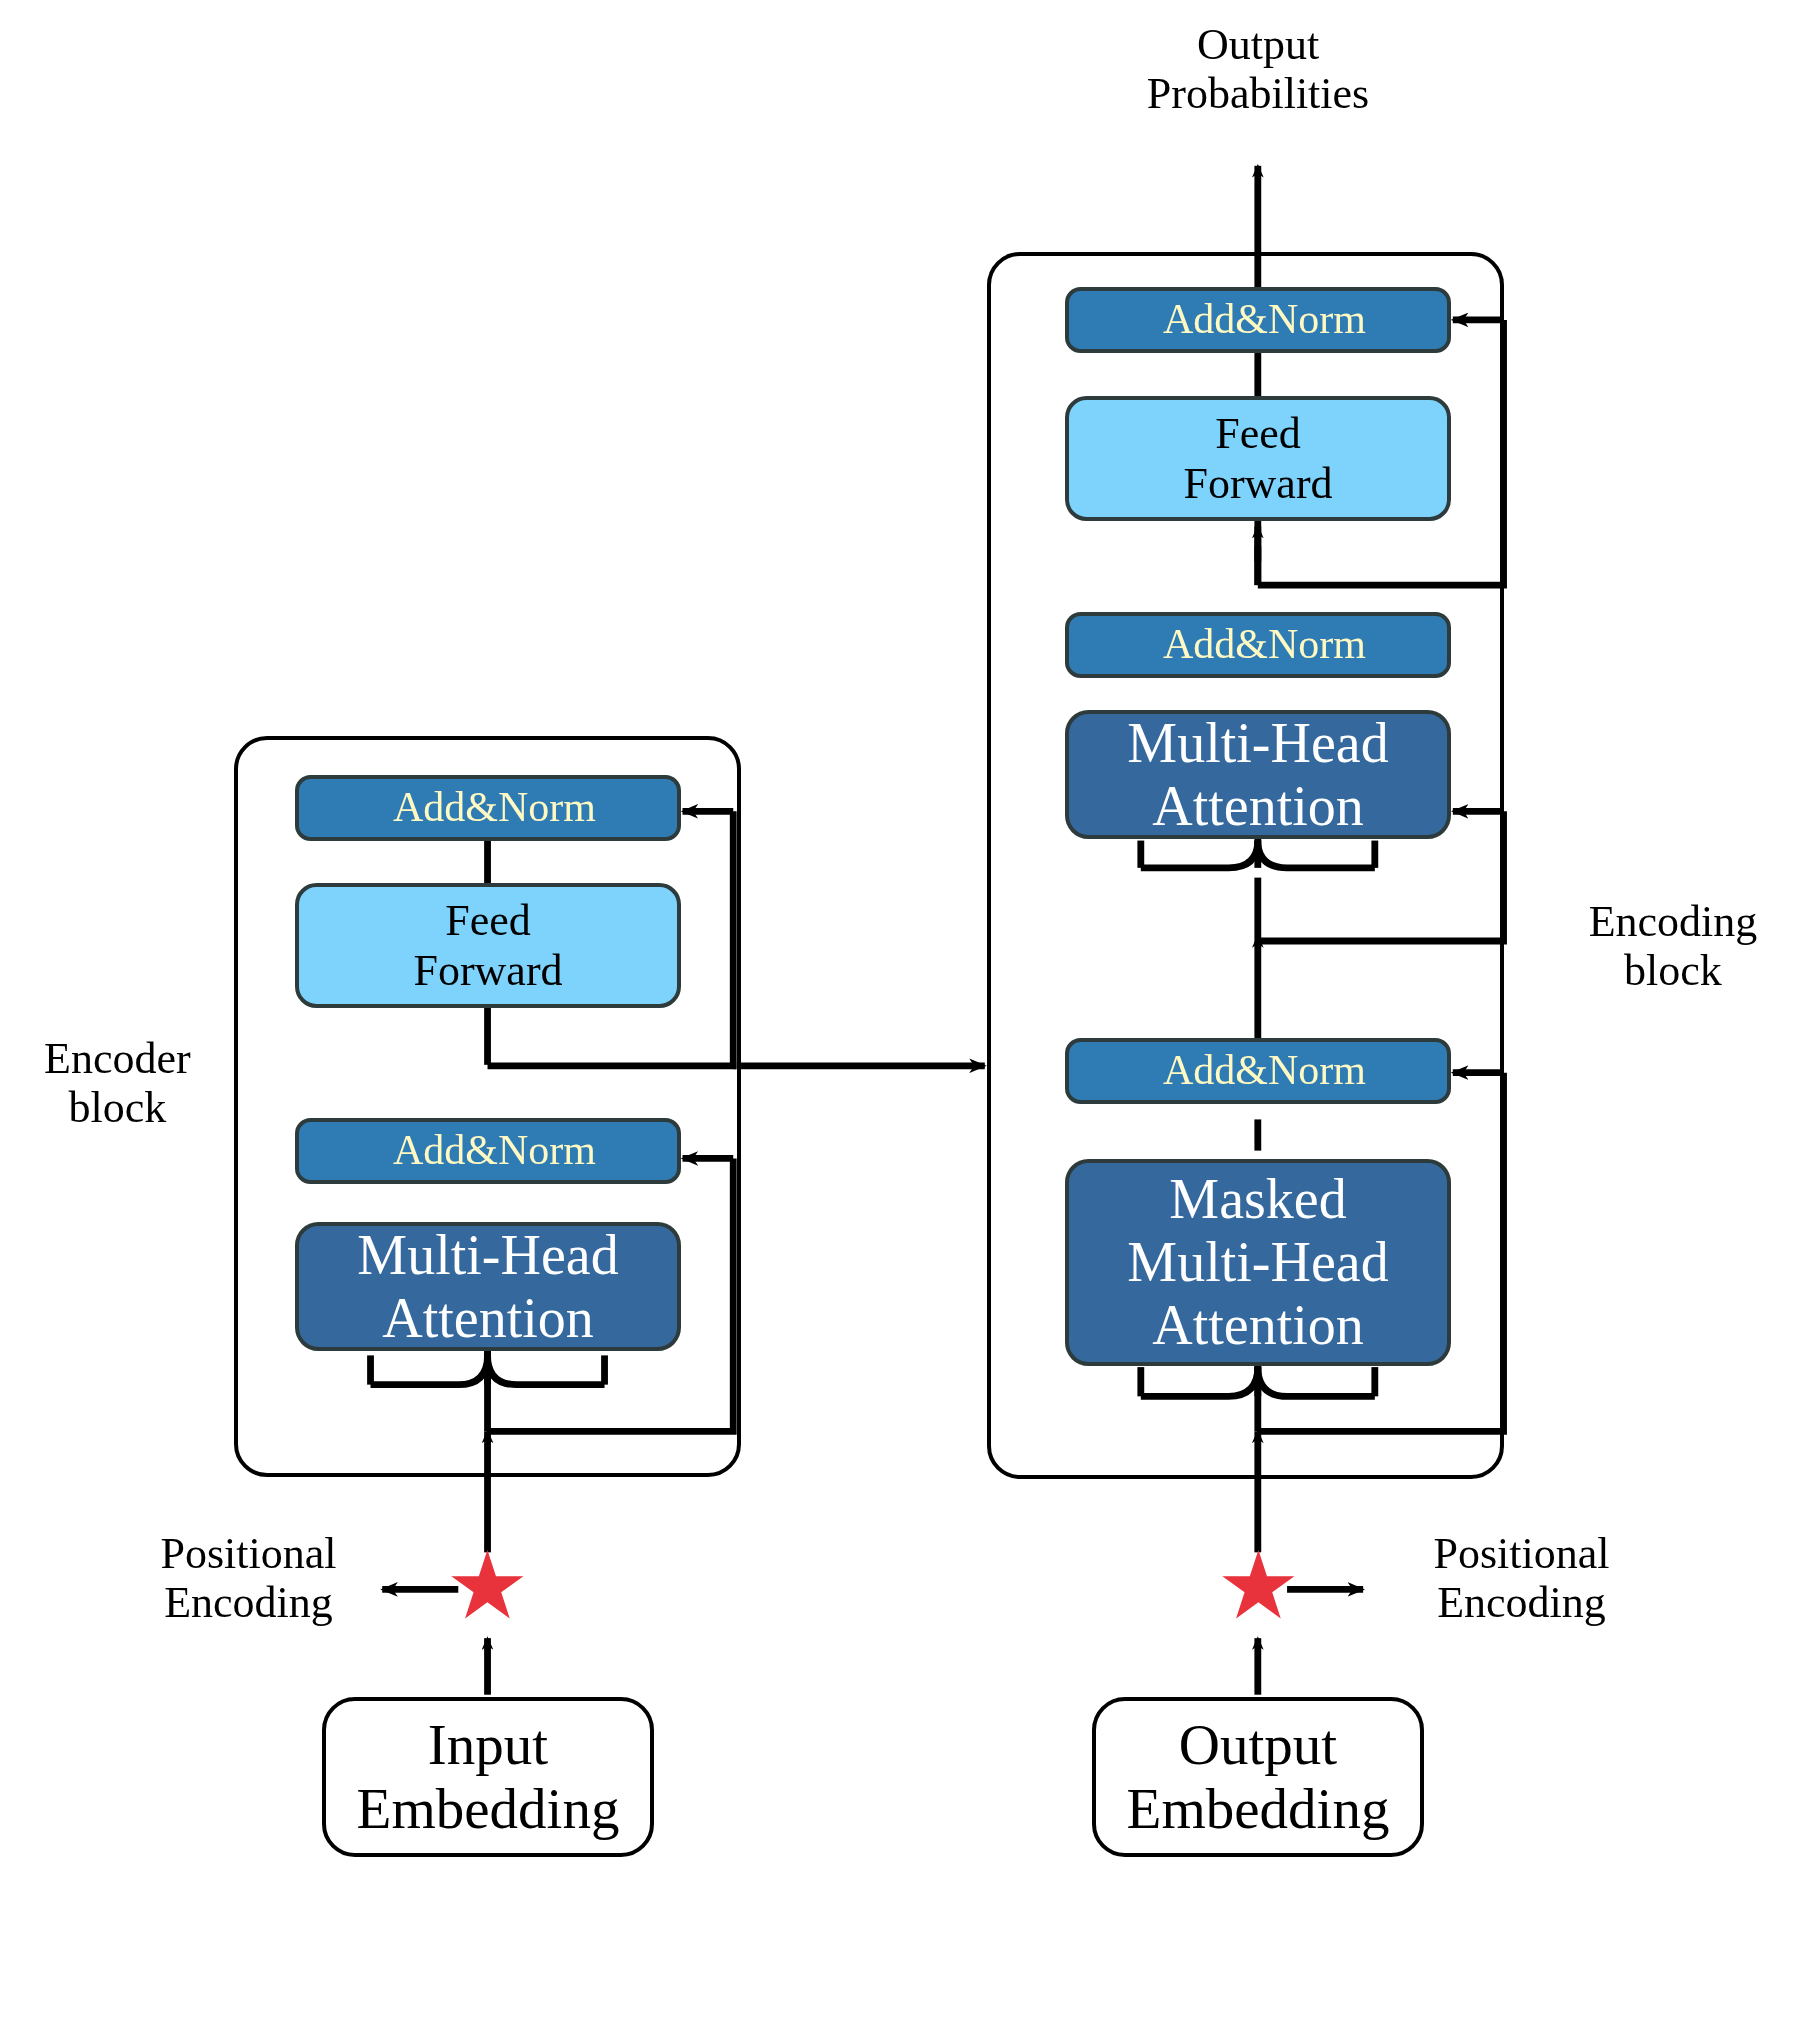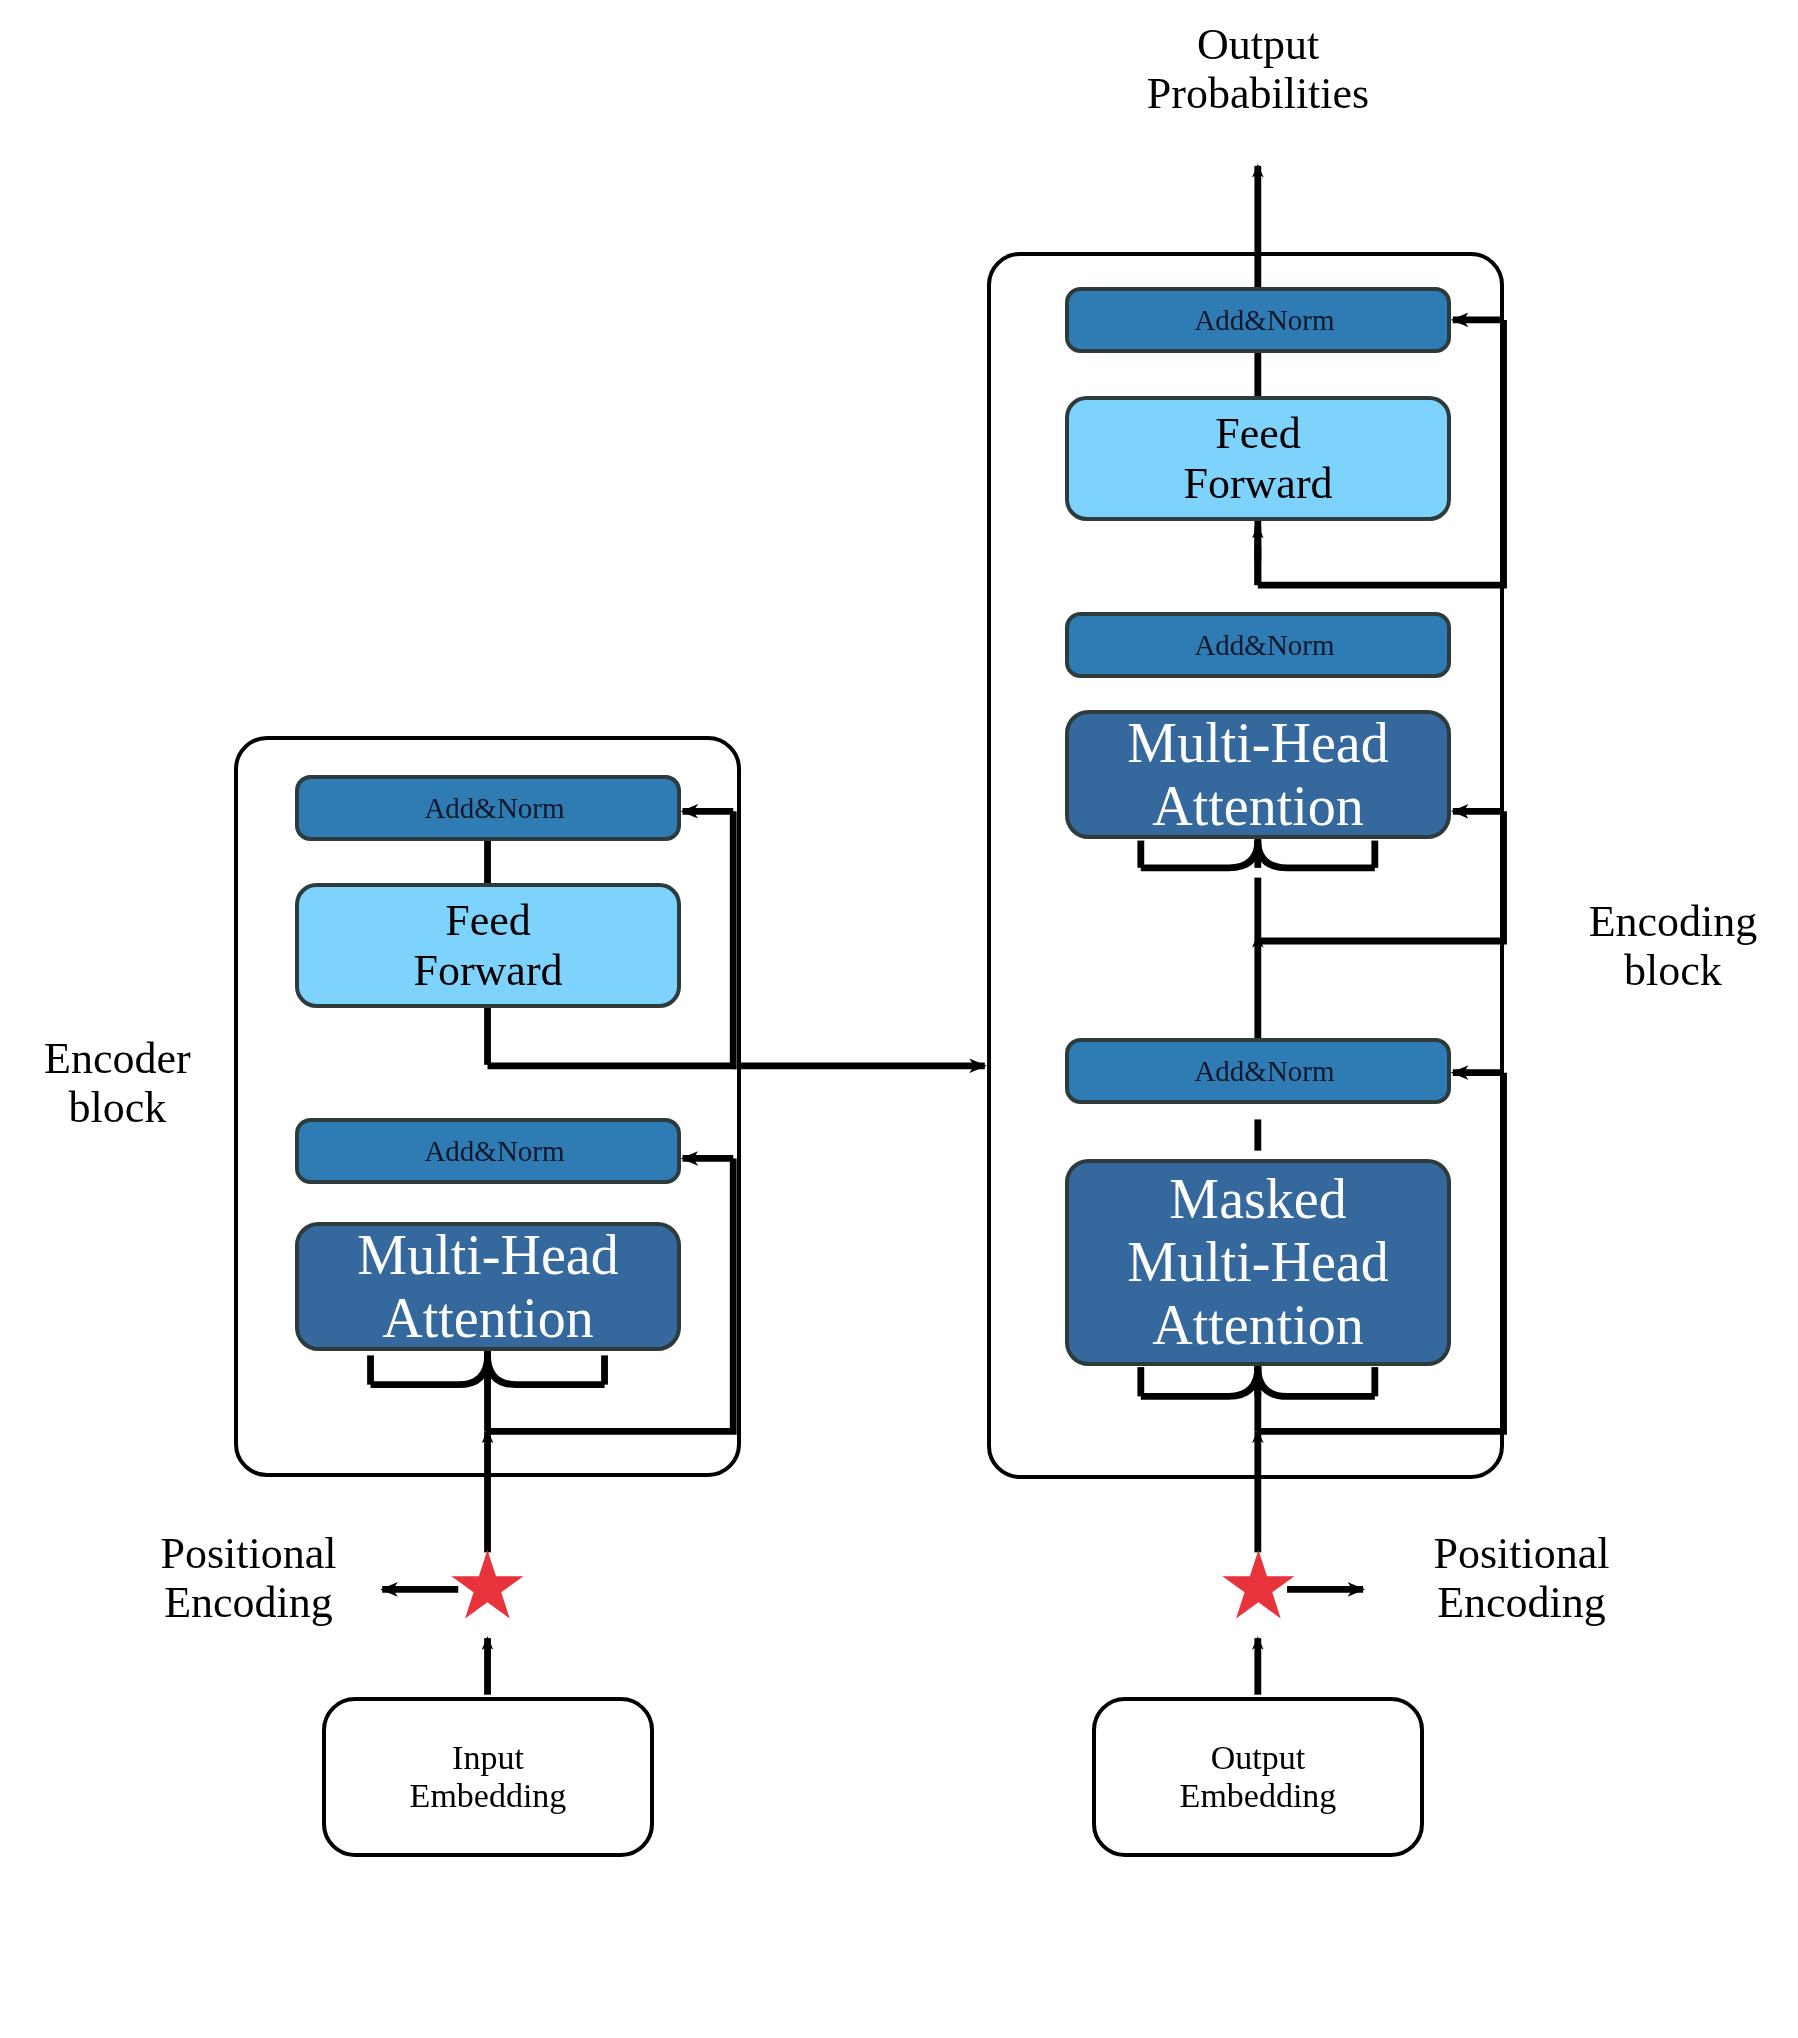--- a/index.html
+++ b/index.html
@@ -32,22 +32,22 @@
     align-items: center;
     justify-content: center;
     text-align: center;
     line-height: 1.12;
     white-space: pre-line;
   }
   .addnorm {
     background: #2F7CB4;
     border: 4.9px solid #2E3B3C;
     border-radius: 15.6px;
-    color: #0f172a;
-    font-size: 29px;
+    color: #fef9c3;
+    font-size: 42px;
     padding-left: 13px;
   }
   .feedforward {
     background: #7dd3fc;
     border: 4.9px solid #2E3B3C;
     border-radius: 21.5px;
     color: #000000;
     font-size: 44px;
   }
   .attention {
@@ -55,21 +55,21 @@
     border: 4.9px solid #2E3B3C;
     border-radius: 23.4px;
     color: #ffffff;
     font-size: 56px;
   }
   .embed {
     background: #ffffff;
     border: 4.9px solid #000000;
     border-radius: 33px;
     color: #000000;
-    font-size: 34px;
+    font-size: 57px;
   }
   .outerblock {
     position: absolute;
     box-sizing: border-box;
     border: 4.9px solid #000000;
     border-radius: 33px;
     background: transparent;
   }
   .plainlabel {
     position: absolute;

